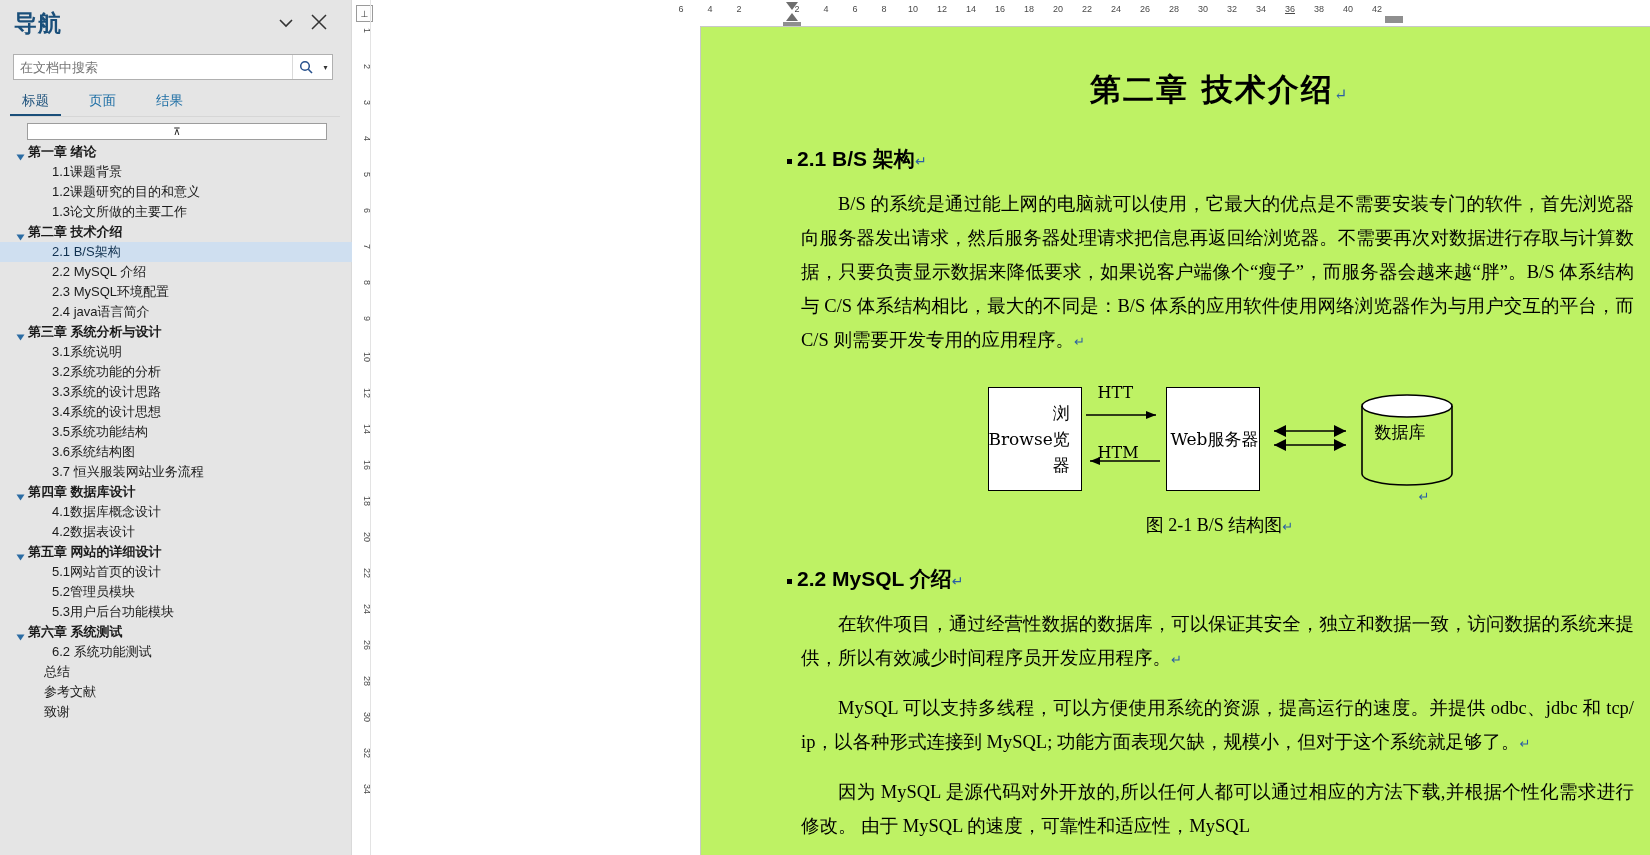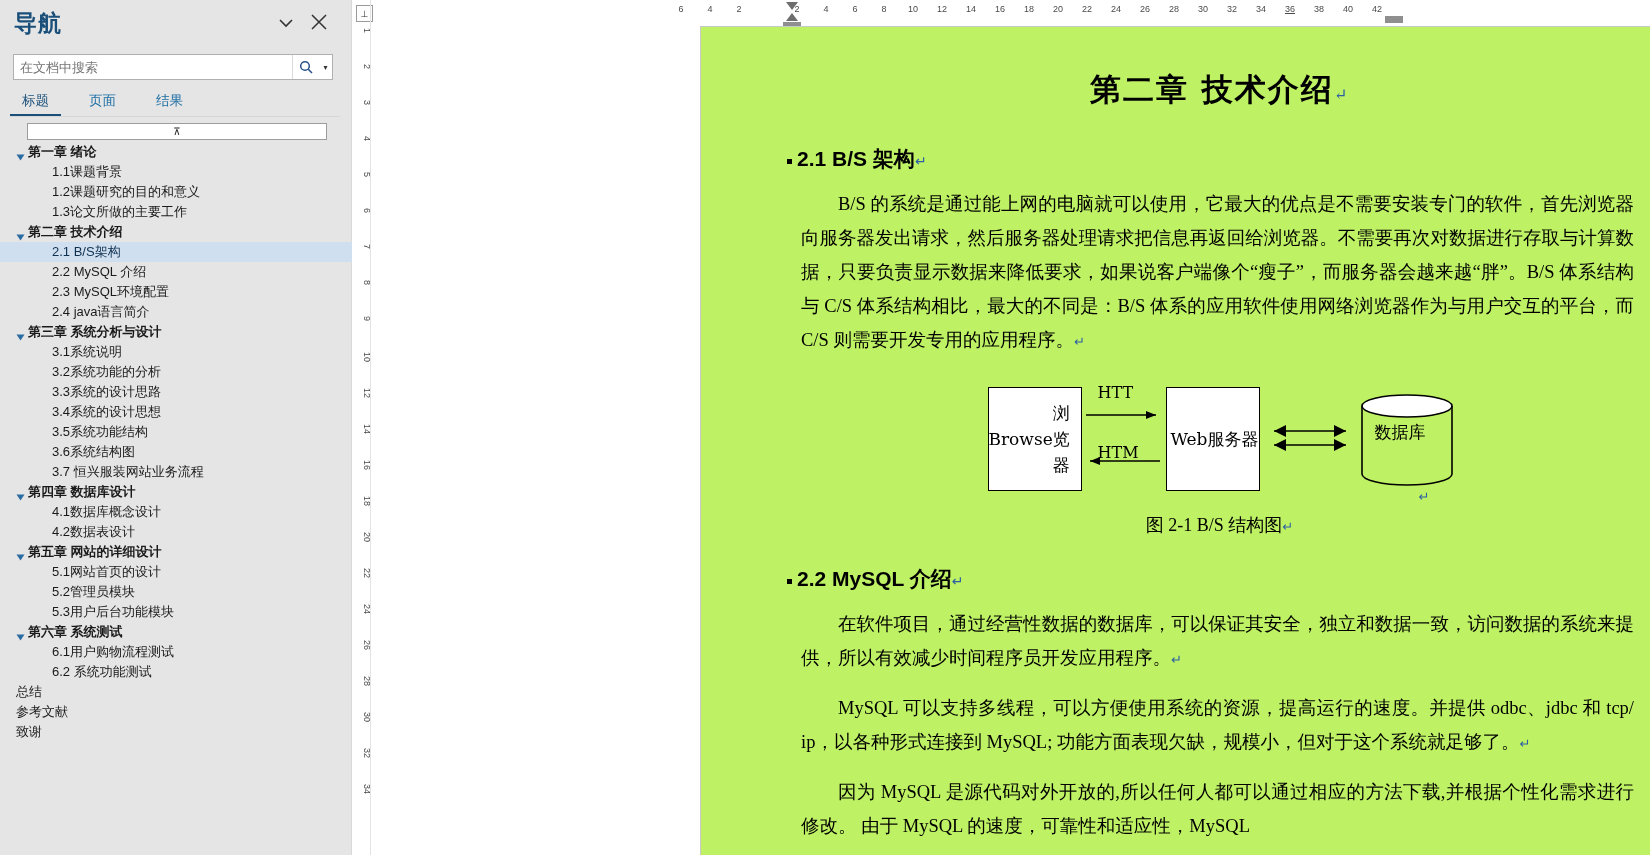--- a/index.html
+++ b/index.html
@@ -152,21 +152,21 @@
     white-space: nowrap;
     cursor: pointer;
   }
   .tree-item .twisty {
     position: absolute;
     left: 16px; top: 6px;
     width: 9px; height: 9px;
   }
   .tree-item.lvl1 .label { padding-left: 28px; font-weight: bold; }
   .tree-item.lvl2 .label { padding-left: 52px; }
-  .tree-item.lvl1plain .label { padding-left: 16px; }
+  .tree-item.lvl1plain .label { padding-left: 44px; }
   .tree-item.selected {
     background: #cfdff0;
   }
   .tree-item.selected .label { color: #10304f; }
   .vruler {
     position: absolute;
     left: 352px; top: 0;
     width: 23px; height: 855px;
     background: #ffffff;
     border-right: 0;
@@ -415,21 +415,20 @@
         <div class="tree-item lvl2"><span class="label">4.2数据表设计</span></div>
         <div class="tree-item lvl1"><span class="twisty"><svg width="9" height="9" viewBox="0 0 9 9">
               <path d="M0.5 1.5 L8.5 1.5 L4.5 7.5 Z" fill="#2b6ca3"></path>
             </svg></span><span class="label">第五章 网站的详细设计</span></div>
         <div class="tree-item lvl2"><span class="label">5.1网站首页的设计</span></div>
         <div class="tree-item lvl2"><span class="label">5.2管理员模块</span></div>
         <div class="tree-item lvl2"><span class="label">5.3用户后台功能模块</span></div>
         <div class="tree-item lvl1"><span class="twisty"><svg width="9" height="9" viewBox="0 0 9 9">
               <path d="M0.5 1.5 L8.5 1.5 L4.5 7.5 Z" fill="#2b6ca3"></path>
             </svg></span><span class="label">第六章 系统测试</span></div>
-        <div class="tree-item lvl2"><span class="label">6.1用户购物流程测试</span></div>
         <div class="tree-item lvl2"><span class="label">6.2 系统功能测试</span></div>
         <div class="tree-item lvl1plain"><span class="label">总结</span></div>
         <div class="tree-item lvl1plain"><span class="label">参考文献</span></div>
         <div class="tree-item lvl1plain"><span class="label">致谢</span></div>
       </div>
   </div>
 
   <div class="vruler">
     <div class="vruler-top-btn">⊥</div>
     <div class="vr-marks" id="vr-marks">

